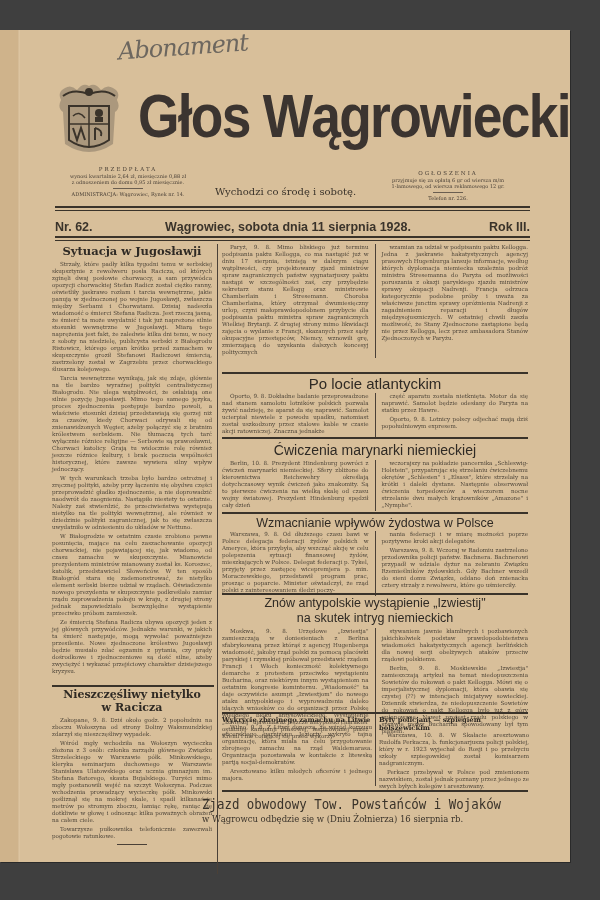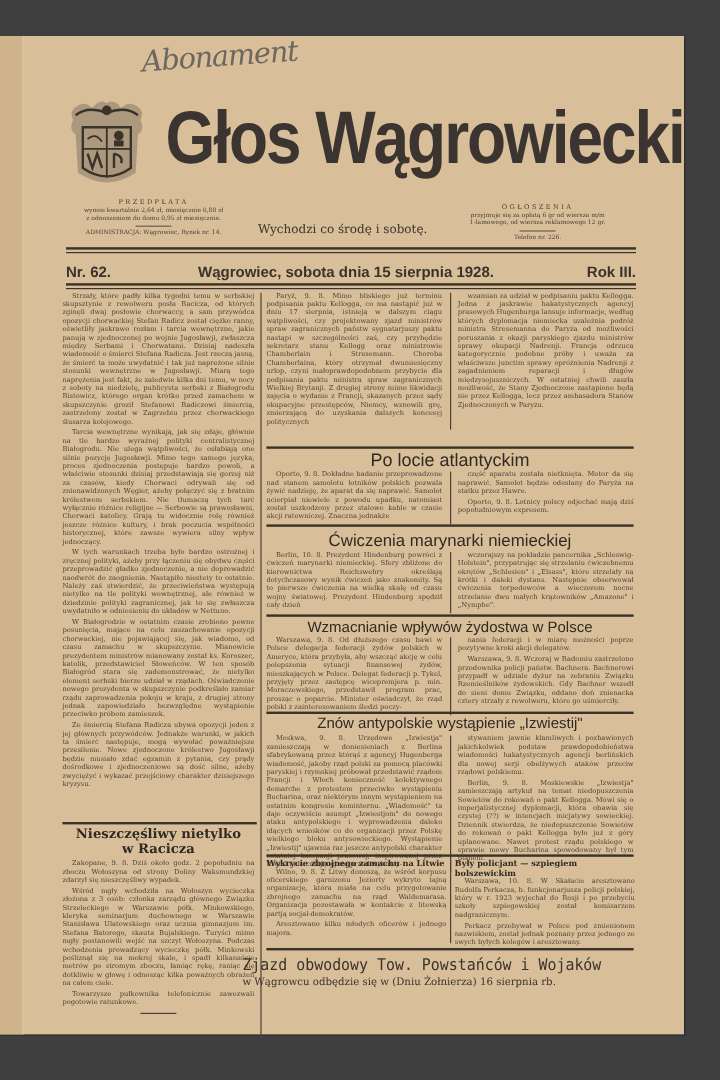--- a/index.html
+++ b/index.html
@@ -66,27 +66,28 @@
     <div>przyjmuje się za opłatą 6 gr od wiersza m/m</div>
     <div>1-lamowego, od wiersza reklamowego 12 gr.</div>
     <hr>
     <div>Telefon nr. 226.</div>
   </div>
 
   <div class="rule-thick" style="top:176px;width:475px;"></div>
   <div class="rule-thin" style="top:180px;width:475px;"></div>
   <div class="dateline">
     <span style="left:0;">Nr. 62.</span>
-    <span style="left:110px;">Wągrowiec, sobota dnia 15 sierpnia 1928.</span>
+    <span style="left:110px;">Wągrowiec, sobota dnia 11 sierpnia 1928.</span>
     <span style="right:0;">Rok III.</span>
   </div>
   <div class="rule-thick" style="top:206px;width:475px;"></div>
   <div class="rule-thin" style="top:210px;width:475px;"></div>
 
   <div class="abs" style="left:52px;top:214px;width:160px;">
+    <div class="colhead" style="font-size:11.5px;margin-bottom:3px;">Sytuacja w Jugosławji</div>
     <div class="text">
       <p>Strzały, które padły kilka tygodni temu w serbskiej skupsztynie z rewolweru posła Racicza, od których zginęli dwaj posłowie chorwaccy, a sam przywódca opozycji chorwackiej Stefan Radicz został ciężko ranny, oświetliły jaskrawo rozłam i tarcia wewnętrzne, jakie panują w zjednoczonej po wojnie Jugosławji, zwłaszcza między Serbami i Chorwatami. Dzisiaj nadeszła wiadomość o śmierci Stefana Radicza. Jest rzeczą jasną, że śmierć ta może uwydatnić i tak już napreżone silnie stosunki wewnętrzne w Jugosławji. Miarą tego naprężenia jest fakt, że zaledwie kilka dni temu, w nocy z soboty na niedzielę, publicysta serbski z Białogrodu Ristowicz, którego organ krótko przed zamachem w skupszczynie groził Stefanowi Radiczowi śmiercią, zastrzelony został w Zagrzebiu przez chorwackiego ślusarza kolejowego.</p>
       <p>Tarcia wewnętrzne wynikają, jak się zdaje, głównie na tle bardzo wyraźnej polityki centralistycznej Białogrodu. Nie ulega wątpliwości, że osłabiają one silnie pozycję Jugosławji. Mimo tego samego języka, proces zjednoczenia postępuje bardzo powoli, a właściwie stosunki dzisiaj przedstawiają się gorzej niż za czasów, kiedy Chorwaci odrywali się od znienawidzonych Węgier, ażeby połączyć się z bratnim królestwem serbskiem. Nie tłumaczą tych tarć wyłącznie różnice religijne — Serbowie są prawosławni, Chorwaci katolicy. Grają tu widocznie rolę również jeszcze różnice kultury, i brak poczucia wspólności historycznej, które zawsze wywiera silny wpływ jednoczący.</p>
       <p>W tych warunkach trzeba było bardzo ostrożnej i zręcznej polityki, ażeby przy łączeniu się obydwu części przeprowadzić gładko zjednoczenie, a nie doprowadzić naodwrót do zaognienia. Nastąpiło niestety to ostatnie. Należy zaś stwierdzić, że przeciwieństwa występują nietylko na tle polityki wewnętrznej, ale również w dziedzinie polityki zagranicznej, jak to się zwłaszcza uwydatniło w odniesieniu do układów w Nettuno.</p>
       <p>W Białogrodzie w ostatnim czasie zrobiono pewne posunięcia, mające na celu zaszachowanie opozycji chorwackiej, nie pojawiającej się, jak wiadomo, od czasu zamachu w skupszczynie. Mianowicie prezydentem ministrów mianowany został ks. Koroszec, katolik, przedstawiciel Słoweńców. W ten sposób Białogród stara się zademonstrować, że nietylko element serbski bierze udział w rządach. Oświadczenie nowego prezydenta w skupszczynie podkreślało zamiar rządu zaprowadzenia pokoju w kraju, z drugiej strony jednak zapowiedziało bezwzględne wystąpienie przeciwko próbom zamieszek.</p>
       <p>Ze śmiercią Stefana Radicza ubywa opozycji jeden z jej głównych przywódców. Jednakże warunki, w jakich ta śmierć następuje, mogą wywołać poważniejsze przesilenie. Nowe zjednoczone królestwo Jugosławji będzie musiało zdać egzamin z pytania, czy prądy dośrodkowe i zjednoczeniowe są dość silne, ażeby zwyciężyć i wykazać przejściowy charakter dzisiejszego kryzysu.</p>
     </div>
   </div>
   <div class="hline" style="left:52px;top:655px;width:162px;"></div>
   <div class="abs" style="left:52px;top:658px;width:160px;">
@@ -157,20 +158,21 @@
         <p>nania federacji i w miarę możności poprze pozytywne kroki akcji delegatów.</p>
         <p>Warszawa, 9. 8. Wczoraj w Radomiu zastrzelono przodownika policji państw. Bachnera. Bachnerowi przypadł w udziale dyżur na zebraniu Związku Rzemieślników żydowskich. Gdy Bachner wszedł do sieni domu Związku, oddano doń znienacka cztery strzały z rewolweru, które go uśmierciły.</p>
       </div>
     </div>
   </div>
   <div class="hline" style="left:222px;top:563px;width:306px;"></div>
 
   <div class="abs" style="left:222px;top:566px;width:306px;">
     <div class="sanshead" style="font-size:12.5px;line-height:15px;">
       <div>Znów antypolskie wystąpienie „Izwiestij"</div>
+      <div>na skutek intryg niemieckich</div>
     </div>
     <div style="display:flex;gap:6px;margin-top:2px;">
       <div class="text" style="width:148px;">
           <p>Moskwa, 9. 8. Urzędowe „Izwiestja" zamieszczają w doniesieniach z Berlina sfabrykowaną przez którąś z agencyj Hugenberga wiadomość, jakoby rząd polski za pomocą placówki paryskiej i rzymskiej próbował przedstawić rządom Francji i Włoch konieczność kolektywnego demarche z protestem przeciwko wystąpieniu Bucharina, oraz niektórym innym wystąpieniom na ostatnim kongresie kominternu. „Wiadomość" ta daje oczywiście asumpt „Izwiestjom" do nowego ataku antypolskiego i wyprowadzenia daleko idących wniosków co do organizacji przez Polskę wielkiego bloku antysowieckiego. Wystąpienie „Izwiestij" ujawnia raz jeszcze antypolski charakter ostatniej kampanji prasowej, inspirowanej przez Kreml i nie cofającej się przed wykorzy-</p>
         </div>
       <div style="width:1px;background:#4a4037;"></div>
       <div class="text" style="width:148px;">
         <p>stywaniem jawnie kłamliwych i pozbawionych jakichkolwiek podstaw prawdopodobieństwa wiadomości hakatystycznych agencji berlińskich dla nowej serji obelżywych ataków przeciw rządowi polskiemu.</p>
         <p>Berlin, 9. 8. Moskiewskie „Izwiestja" zamieszczają artykuł na temat niedopuszczenia Sowietów do rokowań o pakt Kellogga. Mówi się o imperjalistycznej dyplomacji, która obawia się czystej (??) w intencjach inicjatywy sowieckiej. Dziennik stwierdza, że niedopuszczenie Sowietów do rokowań o pakt Kellogga było już z góry uplanowane. Nawet protest rządu polskiego w sprawie mowy Bucharina spowodowany był tym planem.</p>
       </div>

